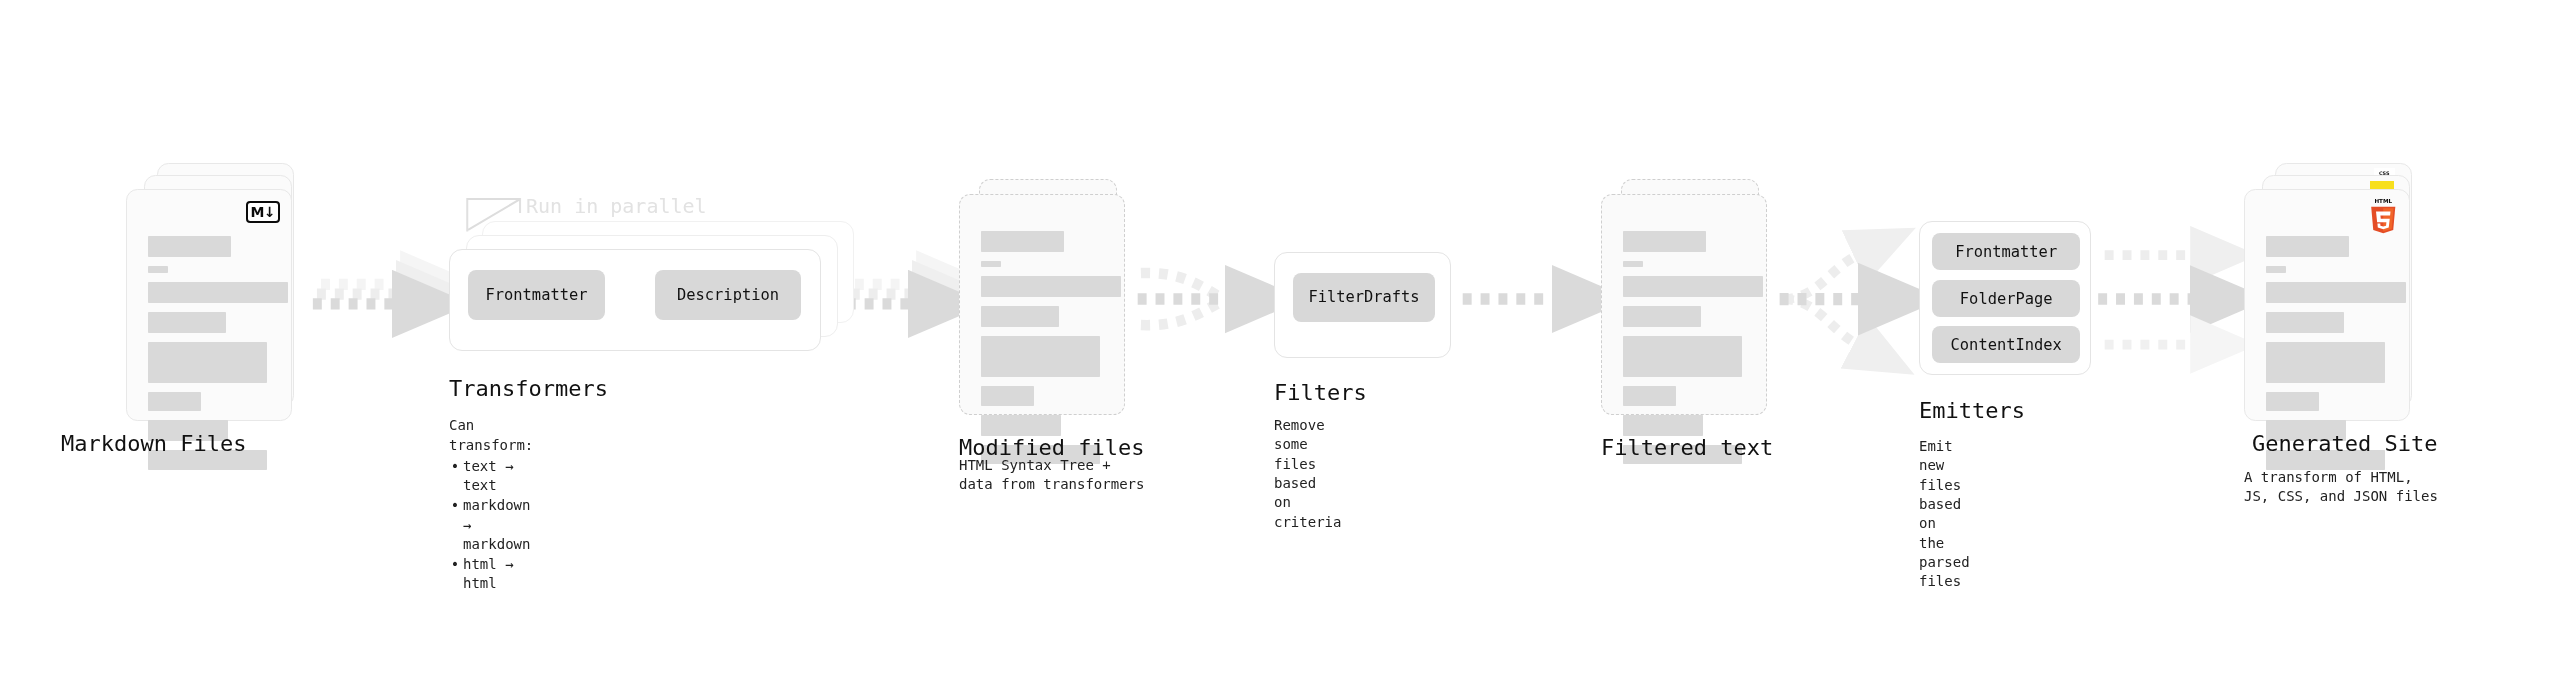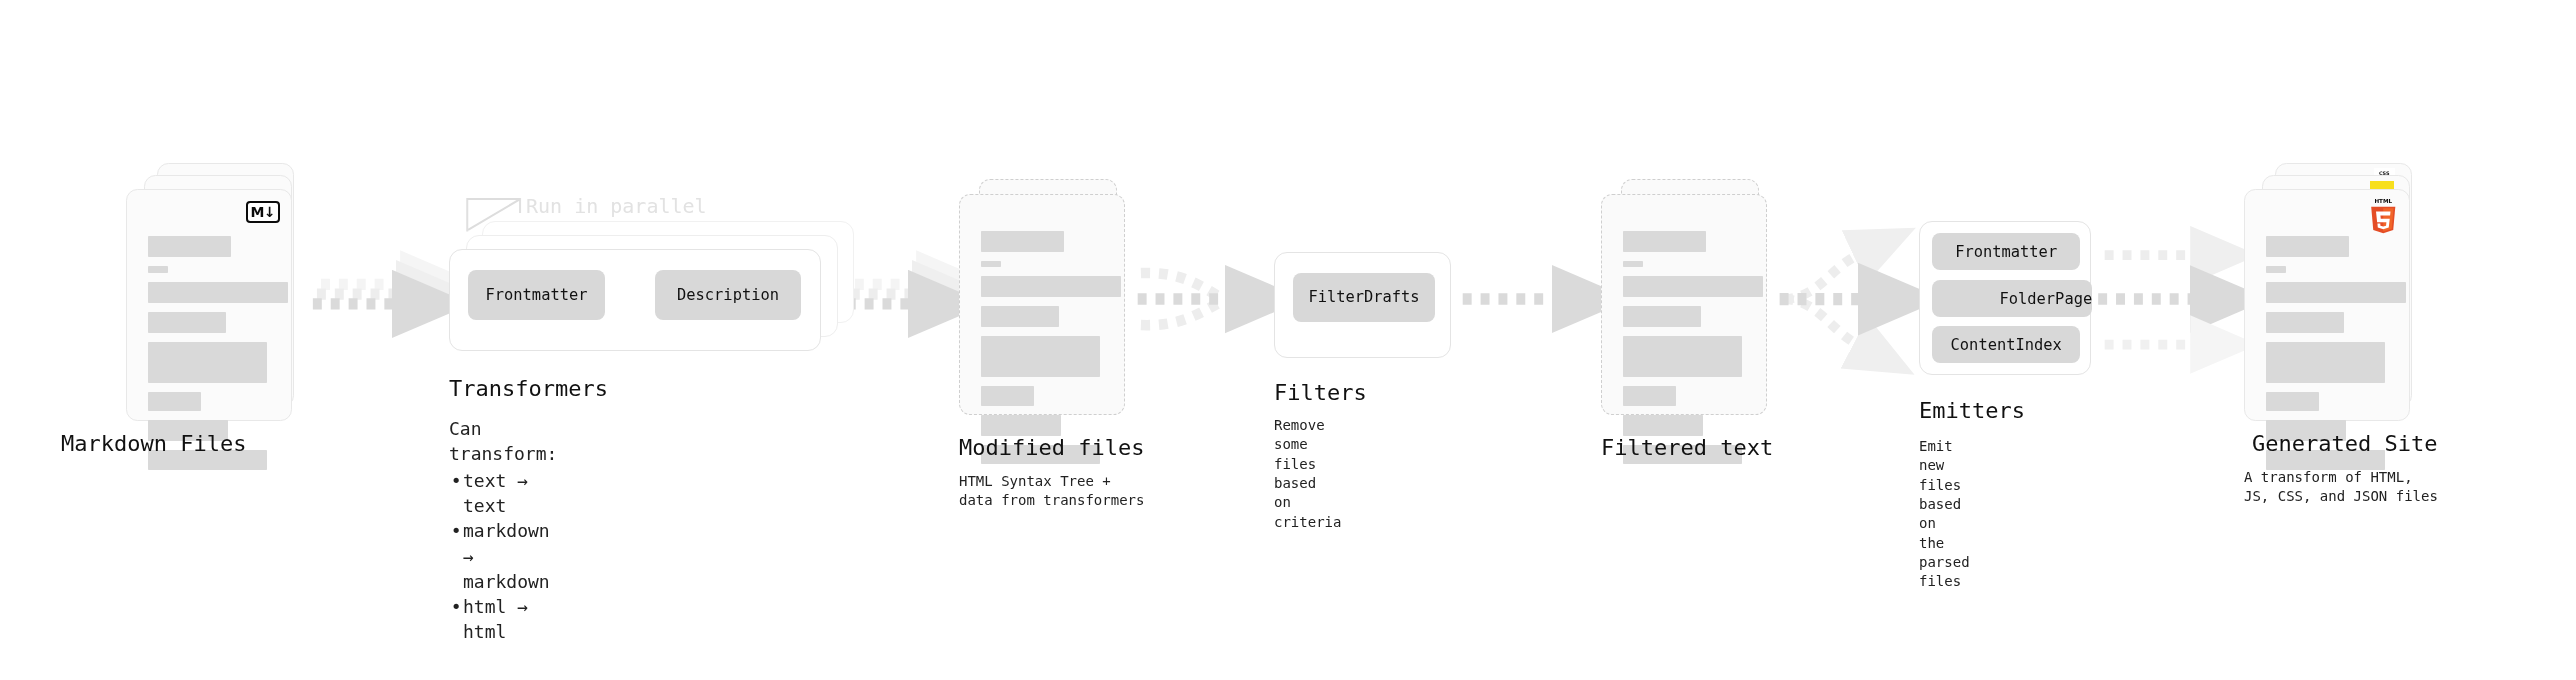--- a/index.html
+++ b/index.html
@@ -109,21 +109,21 @@
   }
   .cap-sub {
     position: absolute;
     font-size: 14px;
     color: #222222;
     line-height: 1.38;
     white-space: pre-line;
   }
   .cap-list {
     position: absolute;
-    font-size: 18px;
+    font-size: 14px;
     color: #222222;
     line-height: 1.4;
   }
   .cap-list .lead { margin: 0 0 1.6px 0; }
   .cap-list ul { margin: 0; padding-left: 14px; list-style: none; }
   .cap-list li { position: relative; }
   .cap-list li:before {
     content: "\2022";
     position: absolute; left: -12.2px; top: 0;
   }
@@ -272,21 +272,21 @@
             <div class="doc-line" style="width: 140px; height: 21px;"></div>
             <div class="doc-line" style="width: 78px; height: 21px;"></div>
             <div class="doc-line" style="width: 119px; height: 41px;"></div>
             <div class="doc-line" style="width: 53px; height: 19.5px;"></div>
             <div class="doc-line" style="width: 80px; height: 21px;"></div>
             <div class="doc-line" style="width: 119px; height: 19.5px;"></div>
           </div>
       </div>
     </div>
     <div class="cap-title" style="left:0px; top:256px;">Modified files</div>
-    <div class="cap-sub" style="left:0px; top:293px;">HTML Syntax Tree +
+    <div class="cap-sub" style="left:0px; top:277px;">HTML Syntax Tree +
 data from transformers</div>
   </div>
 
   <div class="stage" style="left:1274px; top:252px;">
     <div class="module-box" style="left:0px; top:0px; width:177px; height:106px;">
       <div class="chip" style="left:18px; top:19.5px; width:142px; height:49px;">
         <span>FilterDrafts</span>
       </div>
     </div>
     <div class="cap-title" style="left:0px; top:128px;">Filters</div>
@@ -311,21 +311,21 @@
       </div>
     </div>
     <div class="cap-title" style="left:0px; top:256px;">Filtered text</div>
   </div>
 
   <div class="stage" style="left:1919px; top:221px;">
     <div class="module-box" style="left:0px; top:0px; width:172px; height:154px;">
       <div class="chip" style="left:12.2px; top:11.4px; width:148px; height:37px;">
         <span>Frontmatter</span>
       </div>
-      <div class="chip" style="left:12.2px; top:58px; width:160px; height:37px;justify-content:flex-end;">
+      <div class="chip" style="left:12.2px; top:58px; width:148px; height:37px;">
         <span>FolderPage</span>
       </div>
       <div class="chip" style="left:12.2px; top:104px; width:148px; height:37px;">
         <span>ContentIndex</span>
       </div>
     </div>
     <div class="cap-title" style="left:0px; top:177px;">Emitters</div>
     <div class="cap-sub" style="left:0px; top:216px;">Emit new files based on
 the parsed files</div>
   </div>

